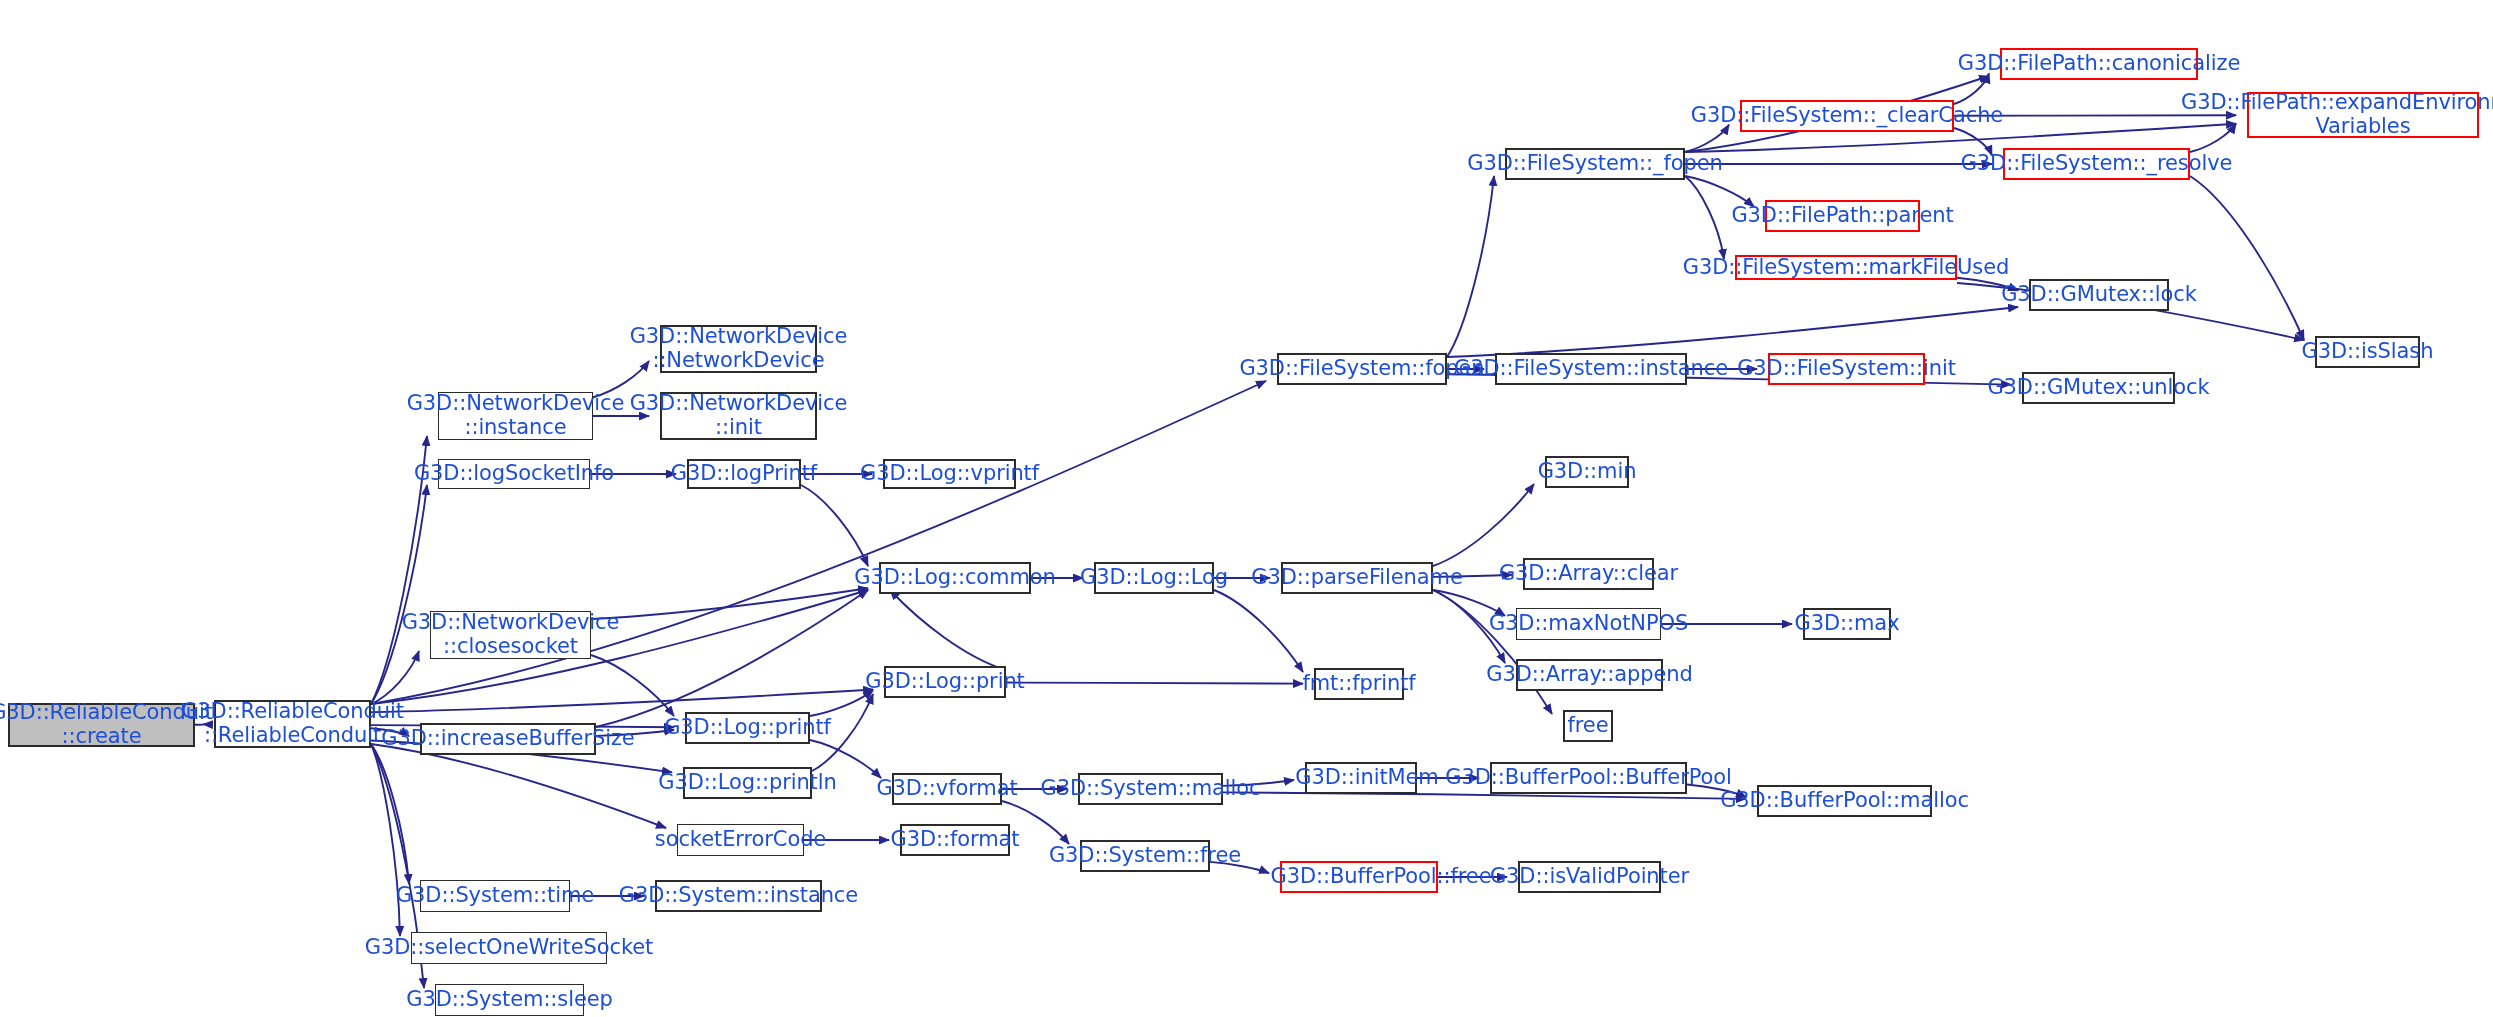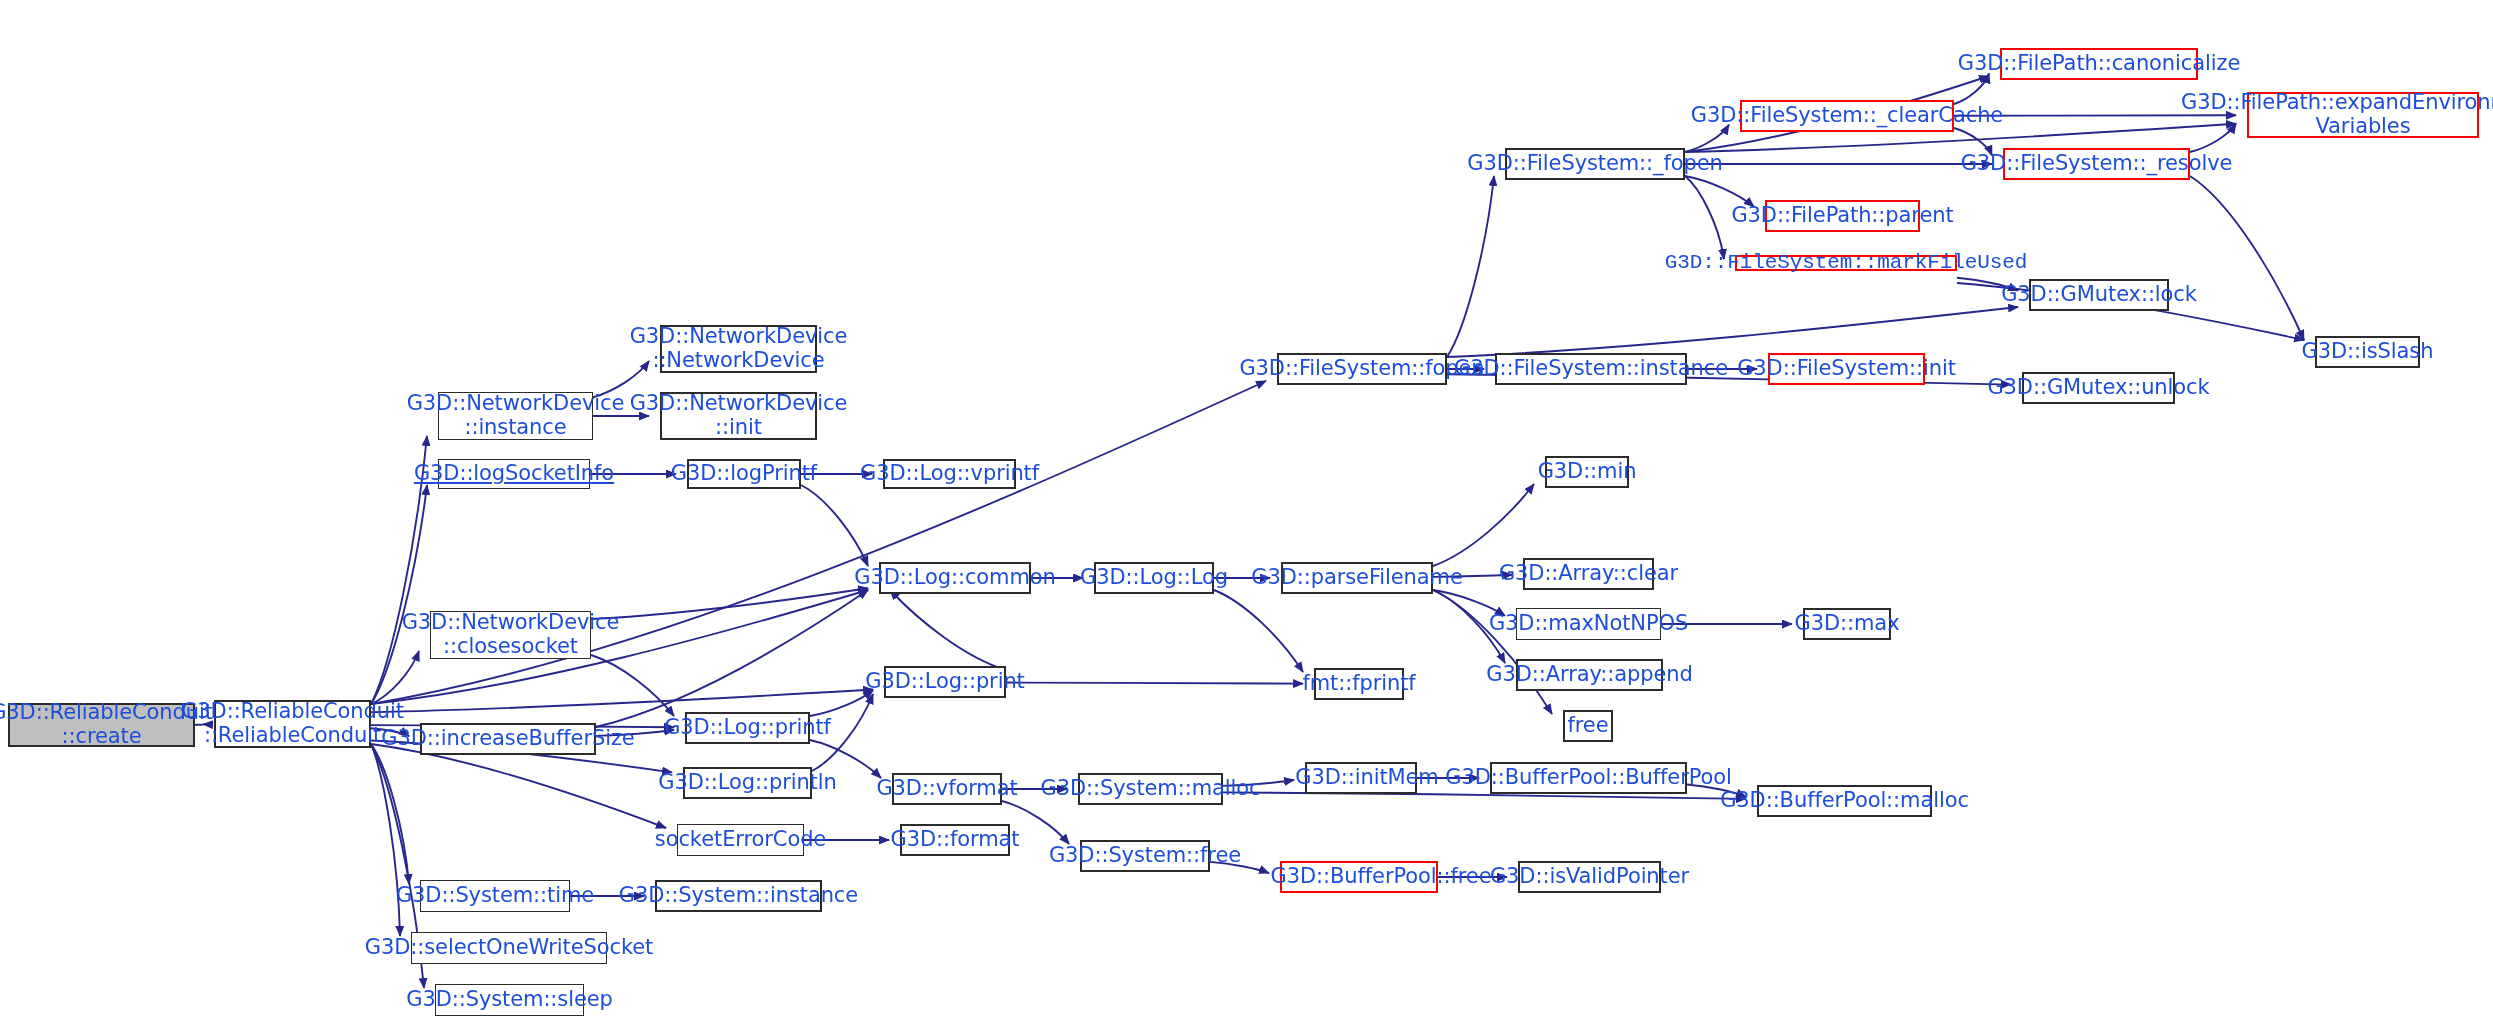--- a/index.html
+++ b/index.html
@@ -134,21 +134,21 @@
       <div class="node root" style="left: 8px; top: 703px; width: 187px; height: 44px;">G3D::ReliableConduit
 ::create</div>
       <div class="node thick" style="left: 214px; top: 700px; width: 157px; height: 48px;">G3D::ReliableConduit
 ::ReliableConduit</div>
       <div class="node" style="left: 438px; top: 392px; width: 155px; height: 48px;">G3D::NetworkDevice
 ::instance</div>
       <div class="node thick" style="left: 660px; top: 325px; width: 157px; height: 48px;">G3D::NetworkDevice
 ::NetworkDevice</div>
       <div class="node thick" style="left: 660px; top: 392px; width: 157px; height: 48px;">G3D::NetworkDevice
 ::init</div>
-      <div class="node" style="left: 438px; top: 459px; width: 152px; height: 30px; text-decoration: underline;">G3D::logSocketInfo</div>
+      <div class="node" style="left: 438px; top: 459px; width: 152px; height: 30px;">G3D::logSocketInfo</div>
       <div class="node thick" style="left: 687px; top: 459px; width: 114px; height: 30px;">G3D::logPrintf</div>
       <div class="node thick" style="left: 883px; top: 459px; width: 133px; height: 30px;">G3D::Log::vprintf</div>
       <div class="node" style="left: 430px; top: 611px; width: 161px; height: 48px;">G3D::NetworkDevice
 ::closesocket</div>
       <div class="node thick" style="left: 879px; top: 562px; width: 152px; height: 32px;">G3D::Log::common</div>
       <div class="node thick" style="left: 1094px; top: 562px; width: 120px; height: 32px;">G3D::Log::Log</div>
       <div class="node thick" style="left: 1281px; top: 562px; width: 152px; height: 32px;">G3D::parseFilename</div>
       <div class="node thick" style="left: 884px; top: 666px; width: 122px; height: 32px;">G3D::Log::print</div>
       <div class="node thick" style="left: 685px; top: 712px; width: 125px; height: 32px;">G3D::Log::printf</div>
       <div class="node thick" style="left: 683px; top: 767px; width: 129px; height: 32px;">G3D::Log::println</div>
@@ -173,21 +173,21 @@
       <div class="node" style="left: 1516px; top: 608px; width: 145px; height: 32px;">G3D::maxNotNPOS</div>
       <div class="node thick" style="left: 1803px; top: 608px; width: 88px; height: 32px;">G3D::max</div>
       <div class="node thick" style="left: 1516px; top: 659px; width: 147px; height: 32px;">G3D::Array::append</div>
       <div class="node thick" style="left: 1563px; top: 710px; width: 50px; height: 32px;">free</div>
       <div class="node thick" style="left: 1277px; top: 353px; width: 170px; height: 32px;">G3D::FileSystem::fopen</div>
       <div class="node thick" style="left: 1495px; top: 353px; width: 192px; height: 32px;">G3D::FileSystem::instance</div>
       <div class="node red" style="left: 1768px; top: 353px; width: 157px; height: 32px;">G3D::FileSystem::init</div>
       <div class="node thick" style="left: 1505px; top: 148px; width: 180px; height: 32px;">G3D::FileSystem::_fopen</div>
       <div class="node red" style="left: 1740px; top: 100px; width: 214px; height: 32px;">G3D::FileSystem::_clearCache</div>
       <div class="node red" style="left: 1765px; top: 200px; width: 155px; height: 32px;">G3D::FilePath::parent</div>
-      <div class="node red" style="left: 1735px; top: 255px; width: 222px; height: 16px; font-family: Liberation Mono, monospace;">G3D::FileSystem::markFileUsed</div>
+      <div class="node red" style="left: 1735px; top: 255px; width: 222px; height: 25px;">G3D::FileSystem::markFileUsed</div>
       <div class="node red" style="left: 2000px; top: 48px; width: 198px; height: 32px;">G3D::FilePath::canonicalize</div>
       <div class="node red" style="left: 2003px; top: 148px; width: 187px; height: 32px;">G3D::FileSystem::_resolve</div>
       <div class="node red" style="left: 2247px; top: 92px; width: 232px; height: 46px;">G3D::FilePath::expandEnvironment
 Variables</div>
       <div class="node thick" style="left: 2029px; top: 279px; width: 140px; height: 32px;">G3D::GMutex::lock</div>
       <div class="node thick" style="left: 2022px; top: 372px; width: 153px; height: 32px;">G3D::GMutex::unlock</div>
       <div class="node thick" style="left: 2315px; top: 336px; width: 105px; height: 32px;">G3D::isSlash</div>
     </div>
 </div>
 

